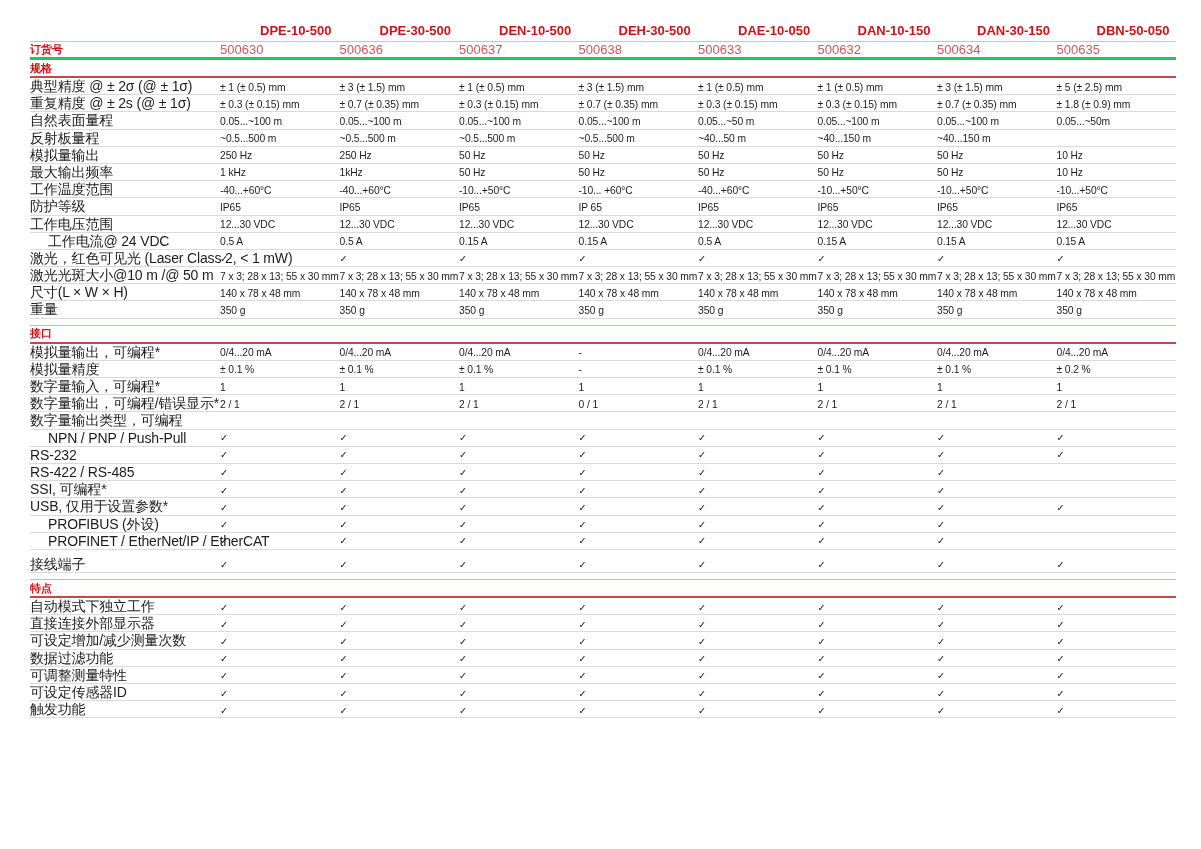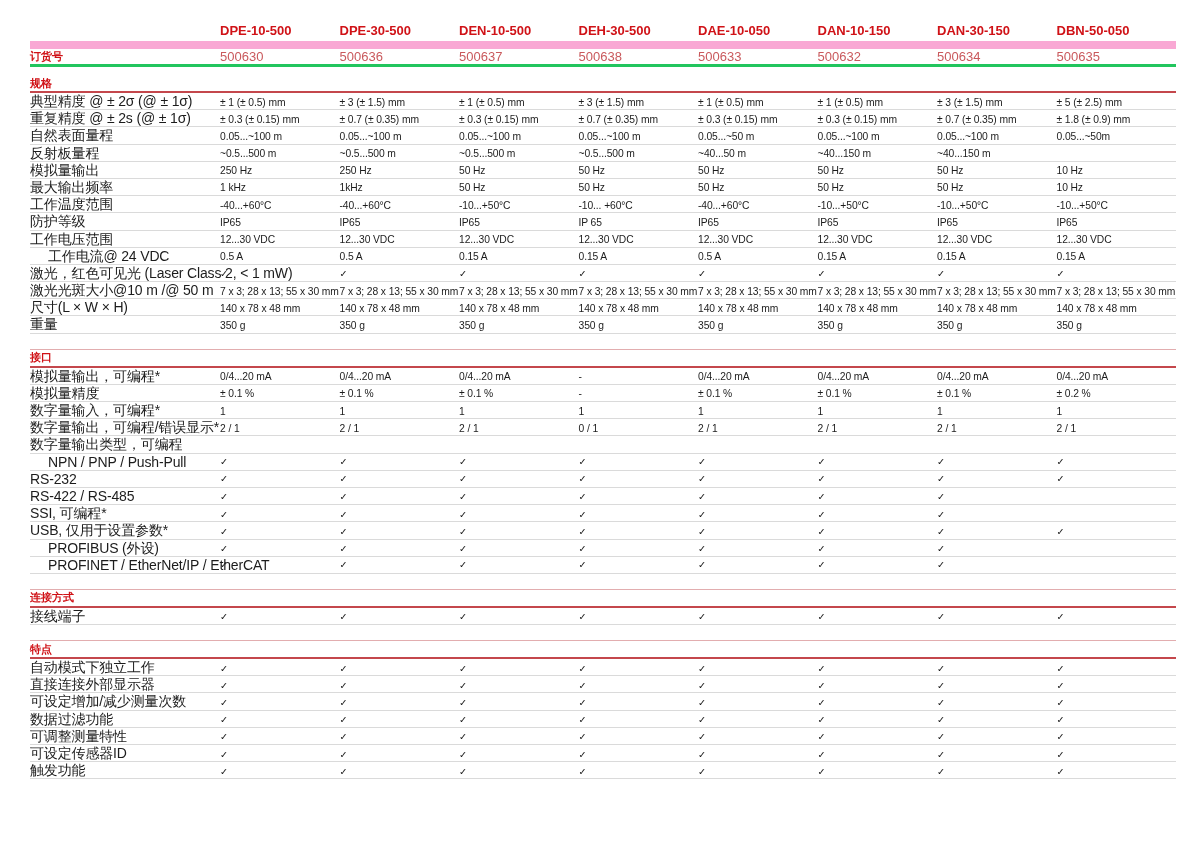--- a/index.html
+++ b/index.html
@@ -21,43 +21,44 @@
     top: 20px;
     width: 1146px;
   }
   .row {
     display: grid;
     grid-template-columns: 190px repeat(8, 1fr);
     align-items: center;
   }
   .header-row {
     height: 21px;
-    border-bottom: 8px solid #f9a8d4;
+    border-bottom: 1px solid #f9a8d4;
+    gap: 40px;
   }
   .pname {
     color: #d01217;
     font-weight: bold;
     font-size: 13px;
     white-space: nowrap;
   }
   .order-row {
     height: 15px;
     border-bottom: 3px solid #22c55e;
   }
   .order-label {
     color: #d01217;
     font-weight: bold;
     font-size: 11px;
   }
   .order-val {
     color: #c9595c;
     font-size: 13px;
   }
-  .section { margin-top: 8px; }
-  .section.gap { margin-top: 15px; }
+  .section { margin-top: 0; }
+  .section.gap { margin-top: 6px; }
   .section-title-row {
     height: 16px;
     display: flex;
     align-items: center;
     border-bottom: 2px solid #c4474c;
   }
   .section.gap .section-title-row {
     border-top: 1px solid #e2adaf;
   }
   .section-title {
@@ -402,23 +403,20 @@
         <span class="val check">✓</span>
         <span class="val check">✓</span>
         <span class="val check">✓</span>
         <span class="val check">✓</span>
         <span class="val check">✓</span>
         <span class="val check">✓</span>
         <span class="val"></span>
       </div>
     </div>
     <div class="section gap">
-      <div class="section-title-row">
-        <span class="section-title">连接方式</span>
-      </div>
       <div class="row data-row">
         <span class="rlabel">接线端子</span>
         <span class="val check">✓</span>
         <span class="val check">✓</span>
         <span class="val check">✓</span>
         <span class="val check">✓</span>
         <span class="val check">✓</span>
         <span class="val check">✓</span>
         <span class="val check">✓</span>
         <span class="val check">✓</span>

